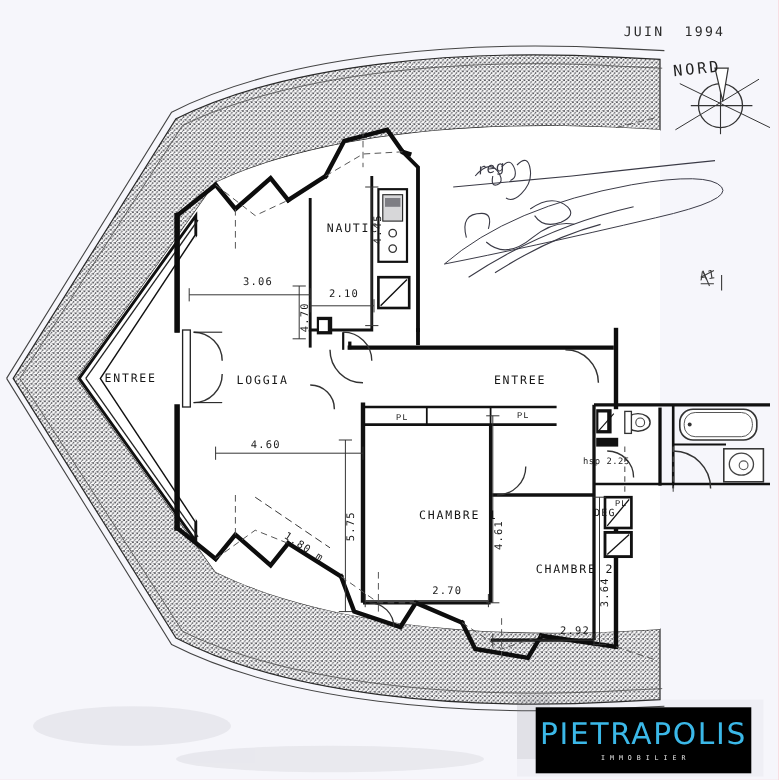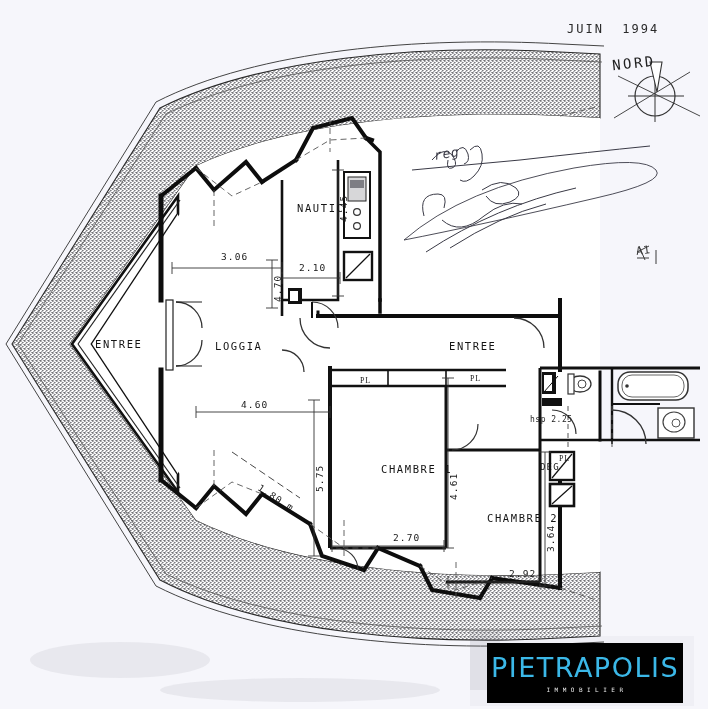--- a/index.html
+++ b/index.html
@@ -42,21 +42,21 @@
     font-family:"DejaVu Sans Mono",monospace;
     font-size:10.5px;letter-spacing:1.6px;color:#151515;font-weight:500;
   }
   .room.sm{font-size:9px;letter-spacing:1.2px;}
   .dim{
     font-family:"DejaVu Sans Mono",monospace;
     font-size:9.5px;letter-spacing:1.1px;color:#1a1a1a;
   }
   .dim.v{transform-origin:0 0;}
   .plbl{
-    font-family:Liberation Serif, serif;
+    font-family:Liberation Mono, monospace;
     font-size:8px;letter-spacing:.8px;color:#161616;
   }
   .hsp{
     font-family:"DejaVu Sans Mono",monospace;
     font-size:8px;letter-spacing:.5px;color:#1d1d1d;
   }
   .micro{
     font-family:"DejaVu Sans Mono",monospace;
     font-size:9px;letter-spacing:.6px;color:#3a3a3a;
   }
@@ -399,21 +399,21 @@
   <div class="txt room" style="left:381px;top:439px;margin-top:24px;">CHAMBRE 1</div>
   <div class="txt room" style="left:487px;top:512px;">CHAMBRE 2</div>
   <div class="txt room sm" style="left:540px;top:430px;margin-top:32px;">DEG</div>
 
   <div class="txt plbl" style="left:360px;top:376px;">PL</div>
   <div class="txt plbl" style="left:470px;top:374px;">PL</div>
   <div class="txt plbl" style="left:559px;top:454px;">PL</div>
 
   <div class="txt dim" style="left:221px;top:251px;">3.06</div>
   <div class="txt dim" style="left:299px;top:262px;">2.10</div>
-  <div class="txt dim" style="left:241px;top:399px;">4.60</div>
+  <div class="txt dim" style="left:228px;top:399px;">4.60</div>
   <div class="txt dim" style="left:393px;top:532px;">2.70</div>
   <div class="txt dim" style="left:509px;top:568px;">2.92</div>
 
   <div class="txt dim v" style="left:338px;top:222px;transform:rotate(-90deg);">4.45</div>
   <div class="txt dim v" style="left:272px;top:302px;transform:rotate(-90deg);">4.70</div>
   <div class="txt dim v" style="left:314px;top:492px;transform:rotate(-90deg);">5.75</div>
   <div class="txt dim v" style="left:448px;top:500px;transform:rotate(-90deg);">4.61</div>
   <div class="txt dim v" style="left:545px;top:552px;transform:rotate(-90deg);">3.64</div>
 
   <div class="txt dim" style="left:262px;top:482px;transform:rotate(33deg);transform-origin:0 0;">1.80 m</div>

